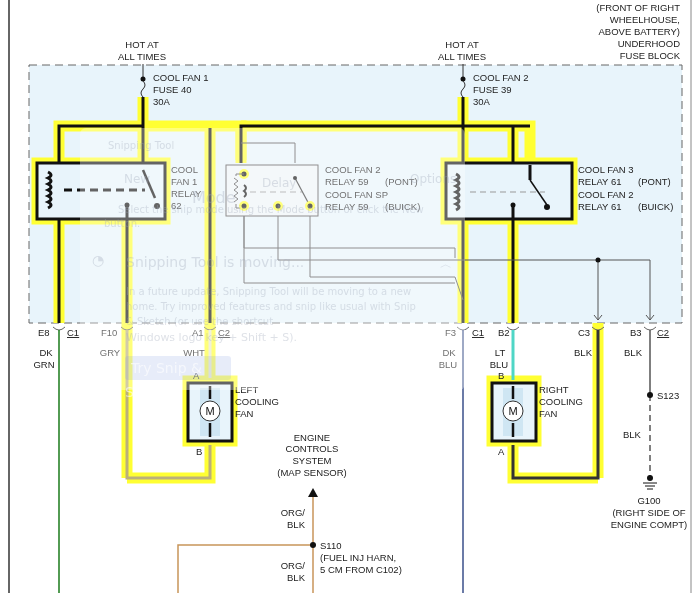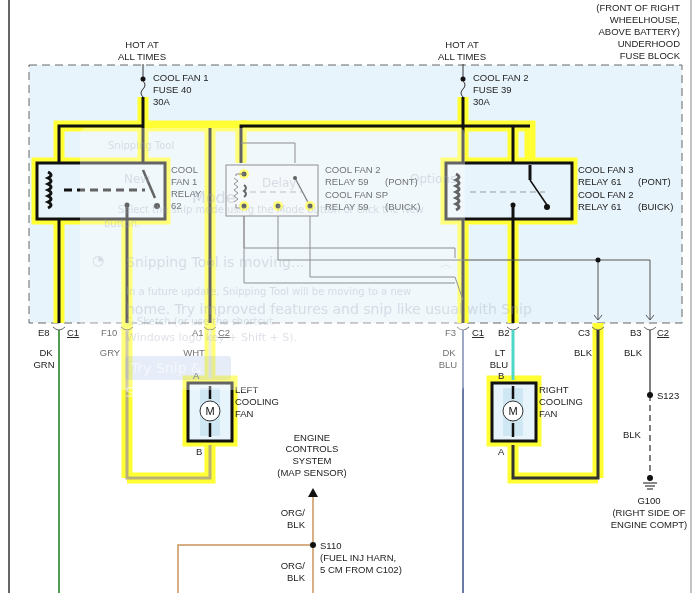--- a/index.html
+++ b/index.html
@@ -295,17 +295,17 @@
   <div class="snip-t" style="left:32px;top:44px;font-size:12px;margin-left:12px;">New</div>
   <div class="snip-t" style="left:112px;top:60px;font-size:16px;">Mode</div>
   <div class="snip-t" style="left:182px;top:48px;font-size:12px;">Delay</div>
   <div class="snip-t" style="left:330px;top:44px;font-size:12px;">Options</div>
   <div class="snip-t" style="left:12px;top:76px;font-size:10px;margin-left:26px;">Select the snip mode using the Mode button or click the New</div>
   <div class="snip-t" style="left:24px;top:90px;font-size:10px;">button.</div>
   <div class="snip-t" style="left:12px;top:124px;font-size:14px;">◔</div>
   <div class="snip-t" style="left:46px;top:126px;font-size:14px;">Snipping Tool is moving...</div>
   <div class="snip-t" style="left:360px;top:128px;font-size:12px;">︿</div>
   <div class="snip-t" style="left:46px;top:158px;font-size:10px;">In a future update, Snipping Tool will be moving to a new</div>
-  <div class="snip-t" style="left:46px;top:173px;font-size:14px;">home. Try improved features and snip like usual with Snip</div>
+  <div class="snip-t" style="left:46px;top:173px;font-size:10px;">home. Try improved features and snip like usual with Snip</div>
   <div class="snip-t" style="left:46px;top:188px;font-size:10px;">&amp; Sketch (or use the shortcut</div>
   <div class="snip-t" style="left:46px;top:203px;font-size:11px;">Windows logo key + Shift + S).</div>
   <div class="snip-btn">Try Snip &amp; Sketch</div>
 </div>
 
 </body></html>

